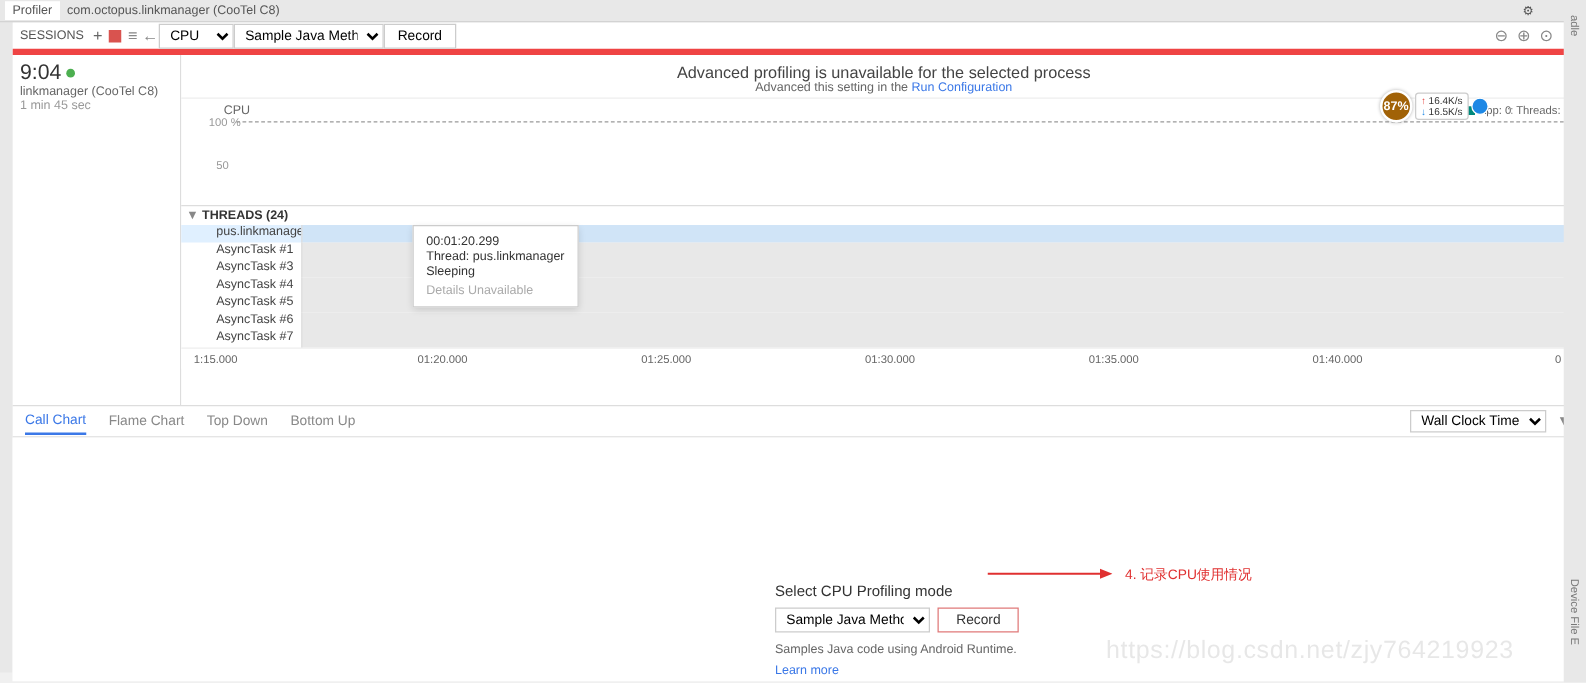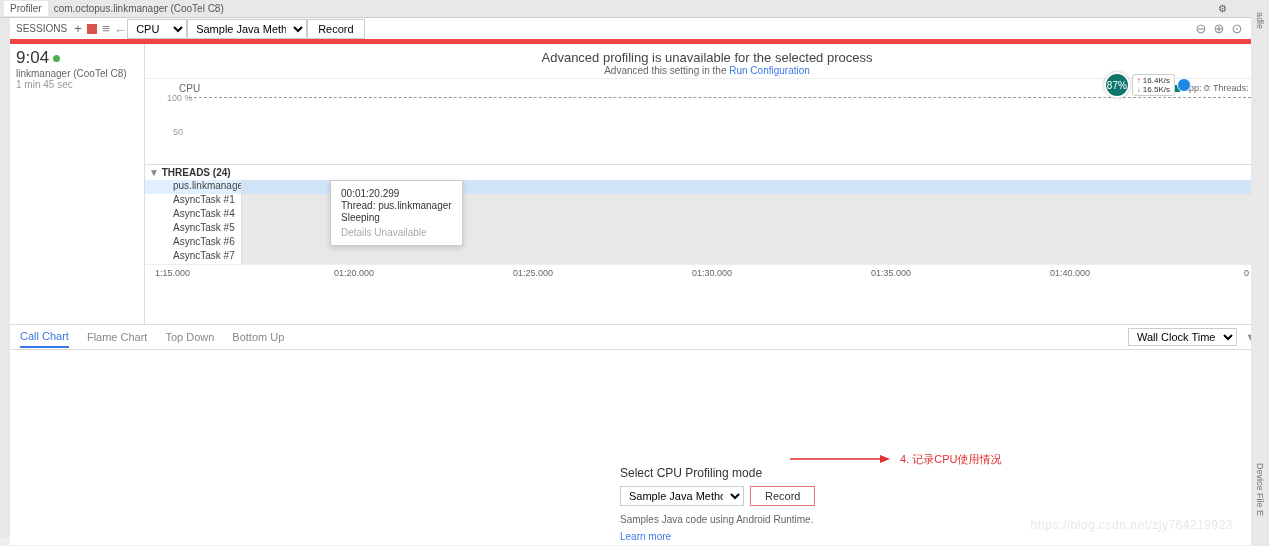--- a/index.html
+++ b/index.html
@@ -81,29 +81,29 @@
 .center select { width: 124px; }
 .center .rec-btn { border: 1px solid #e07979; color: #333; padding: 2px 14px; }
 .center .desc { font-size: 10px; color: #666; margin-top: 8px; }
 .center .lm { font-size: 10px; color: #3b78e7; margin-top: 6px; cursor: pointer; }
 
 .annot { position: absolute; left: 790px; top: 450px; display: flex; align-items: center; }
 .annot svg { width: 100px; height: 18px; }
 .annot .txt { color: #e03030; font-size: 11px; margin-left: 10px; }
 
 .badge { position: absolute; right: 78px; top: 72px; display: flex; align-items: center; z-index: 20; }
-.badge .circ { width: 26px; height: 26px; border-radius: 50%; background: #0f766e; color: #fff; display: flex; align-items: center; justify-content: center; font-size: 10px; font-weight: normal; border: 2px solid #fff; box-shadow: 0 0 3px rgba(0,0,0,0.3); }
+.badge .circ { width: 26px; height: 26px; border-radius: 50%; background: #a16207; color: #fff; display: flex; align-items: center; justify-content: center; font-size: 10px; font-weight: bold; border: 2px solid #fff; box-shadow: 0 0 3px rgba(0,0,0,0.3); }
 .badge .net { background: #fff; border: 1px solid #ccc; border-radius: 3px; margin-left: 2px; padding: 1px 4px; font-size: 8px; line-height: 9px; }
 .badge .net div { display: flex; align-items: center; gap: 2px; }
 .badge .up::before { content: "↑"; color: #e53935; }
 .badge .dn::before { content: "↓"; color: #1e88e5; }
 .badge .bl { width: 14px; height: 14px; border-radius: 50%; background: #1e88e5; margin-left: 2px; border: 1px solid #fff; }
 
 .lside { position: absolute; left: 0; top: 18px; width: 10px; height: 520px; background: #e8e8e8; }
-.watermark { position: absolute; right: 36px; bottom: 14px; font-size: 12px; color: rgba(120,120,120,0.18); font-family: Arial; letter-spacing: 0.5px; }
+.watermark { position: absolute; right: 58px; bottom: 14px; font-size: 20px; color: rgba(120,120,120,0.18); font-family: Arial; letter-spacing: 0.5px; }
 </style>
 </head>
 <body>
 
 <div class="lside"></div>
 
 <div class="top-tabs">
   <span class="active">Profiler</span>
   <span>com.octopus.linkmanager (CooTel C8)</span>
   <span class="gear">⚙</span>
@@ -167,20 +167,24 @@
       <div class="hdr">THREADS (24)</div>
       <div class="row sel">
           <span class="name">pus.linkmanager</span>
           <span class="bar"></span>
         </div>
       <div class="row">
           <span class="name">AsyncTask #1</span>
           <span class="bar"></span>
         </div>
       <div class="row">
+          <span class="name">AsyncTask #3</span>
+          <span class="bar"></span>
+        </div>
+      <div class="row">
           <span class="name">AsyncTask #4</span>
           <span class="bar"></span>
         </div>
       <div class="row">
           <span class="name">AsyncTask #5</span>
           <span class="bar"></span>
         </div>
       <div class="row">
           <span class="name">AsyncTask #6</span>
           <span class="bar"></span>

